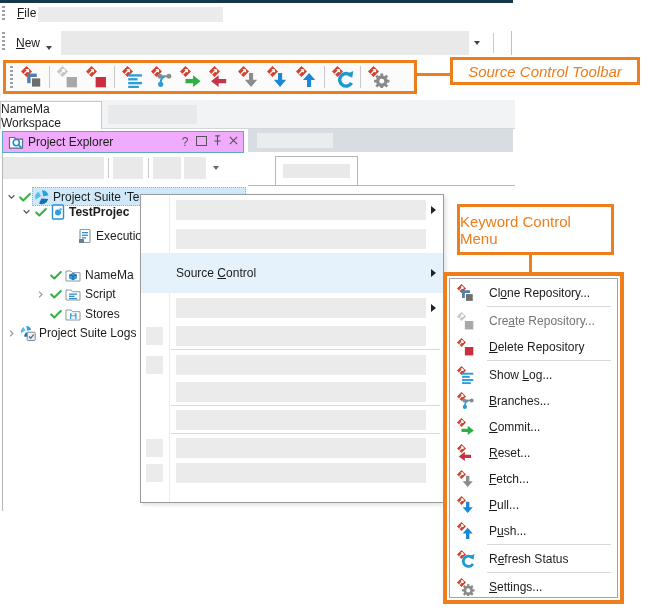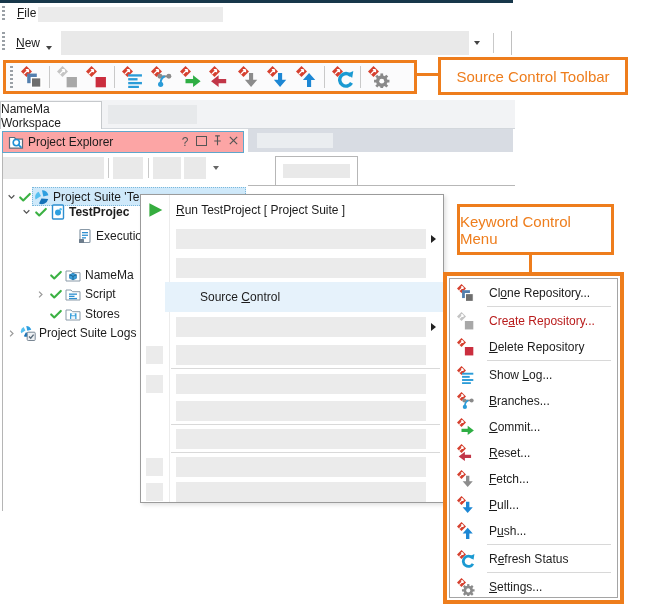--- a/index.html
+++ b/index.html
@@ -21,21 +21,21 @@
   .tb-sep{width:1px;height:22px;background:#c9c9c9;margin:0 3px;}
   
   .callout{border:3px solid var(--accent);color:var(--accent);background:#fff;
            font-size:15px;display:flex;align-items:center;justify-content:center;box-sizing:border-box;}
   .conn{background:var(--accent);}
   
   .tabstrip{left:0;top:100px;width:515px;height:29px;background:#f2f3f5;border-bottom:1px solid #d3d7dc;box-sizing:border-box;}
   .tab-active{left:0;top:101px;width:102px;height:28px;background:#fff;border:1px solid #c6c9cc;border-bottom:none;
               display:flex;align-items:center;justify-content:center;font-size:12px;box-sizing:border-box;}
   
-  .exp-header{left:2px;top:131px;width:242px;height:22px;background:#fca5a5;border:1px solid #5ea7cc;
+  .exp-header{left:2px;top:131px;width:242px;height:22px;background:#f0abfc;border:1px solid #5ea7cc;
               box-sizing:border-box;display:flex;align-items:center;}
   .exp-title{font-size:12px;margin-left:4px;}
   .hbtn{color:#555;font-size:12px;width:16px;text-align:center;}
   
   .treerow{position:absolute;height:19px;font-size:12px;display:block;}
   .treerow .cell{position:absolute;top:0;height:19px;display:flex;align-items:center;}
   .tree-sel{position:absolute;background:#cfe9fa;border:1px dotted #7ab8dc;box-sizing:border-box;}
   
   .cmenu{left:140px;top:194px;width:304px;height:309px;background:#fff;border:1px solid #9b9b9b;
          box-sizing:border-box;box-shadow:2px 2px 4px rgba(0,0,0,.12);}
@@ -51,21 +51,21 @@
   .micon svg{width:18px;height:18px;}
   .hl{background:#e6f2fb;}
   
   .subframe{left:443px;top:272px;width:181px;height:332px;border:4px solid var(--accent);
             background:#fff;box-sizing:border-box;padding:2px;}
   .submenu{width:100%;height:100%;border:1px solid #a5a5a5;box-sizing:border-box;background:#fff;padding-top:1px;}
   .srow{position:relative;height:26px;}
   .srow .micon{left:7px;}
   .srow .mlabel{left:39px;}
   .ssep{margin:0 6px 1px 37px;height:1px;background:#d8d8d8;}
-  .disabled .mlabel{color:#b91c1c;}
+  .disabled .mlabel{color:#737373;}
   .tri-down{width:0;height:0;border-top:4px solid #444;border-left:3.5px solid transparent;border-right:3.5px solid transparent;}
 </style>
 </head>
 <body>
 
 <div class="stage">
 
   <div class="abs titlestrip"></div>
 
   <div class="abs grip" style="left:2px;top:6px;height:16px;"></div>
@@ -185,21 +185,21 @@
             <line x1="4.4" y1="11" x2="15.6" y2="11"></line>
             <line x1="6" y1="7" x2="14" y2="15"></line>
             <line x1="14" y1="7" x2="6" y2="15"></line>
           </g>
           <circle cx="10" cy="11" r="4.2" fill="#8a8a8a"></circle>
           <circle cx="10" cy="11" r="1.8" fill="#fff"></circle>
         </svg>
       </div>
     </div>
   <div class="abs conn" style="left:417px;top:73px;width:41px;height:3px;"></div>
-  <div class="abs callout" style="left:438px;top:57px;width:190px;height:38px;">
+  <div class="abs callout" style="left:450px;top:57px;width:190px;height:28px;font-style:italic;">
     <span>Source Control Toolbar</span>
   </div>
 
   <div class="abs tabstrip"></div>
   <div class="abs tab-active">
     <span>NameMa Workspace</span>
   </div>
   <div class="abs" style="left:108px;top:105px;width:89px;height:19px;background:#e7e9eb;"></div>
 
   <div class="abs exp-header">
@@ -370,34 +370,28 @@
             <rect x="7.2" y="7.2" width="8" height="8.3" rx="1" fill="#eef1f4" stroke="#7a8794" stroke-width="1"></rect>
             <path d="M9 11.5 L10.7 13.2 L13.6 9.6" stroke="#5a6b7a" stroke-width="1.4" fill="none"></path>
           </svg>
         </span>
         <span class="cell" style="left: 36px; white-space: nowrap;">Project Suite Logs</span>
       </div>
     </div>
 
   <div class="abs cmenu" id="cmenu">
     <div class="cmenu-iconcol"></div>
-  <div class="mrow" style="height: 29px;">
-        <span class="micon"><svg viewBox="0 0 16 16" width="17" height="17">
-            <path d="M3 2 L14.5 8 L3 14 Z" fill="#35ad3f"></path>
-          </svg></span>
-        <span class="mlabel"><span><span class="u">R</span>un TestProject  [ Project Suite ]</span></span>
-      </div>
       <div class="mrow" style="height: 29px;">
         <span class="bar"></span>
         <span class="arrow-r"></span>
       </div>
       <div class="mrow" style="height: 29px;">
         <span class="bar"></span>
       </div>
-      <div class="mrow hl" style="height: 30px; margin-left: 24px;">
+      <div class="mrow hl" style="height: 40px;">
         <span class="mlabel"><span>Source <span class="u">C</span>ontrol</span></span>
         <span class="arrow-r"></span>
       </div>
       <div class="mrow" style="height: 30px;">
         <span class="bar"></span>
         <span class="arrow-r"></span>
       </div>
       <div class="mrow" style="height: 26px;">
         <span class="ibox"></span>
         <span class="bar"></span>

